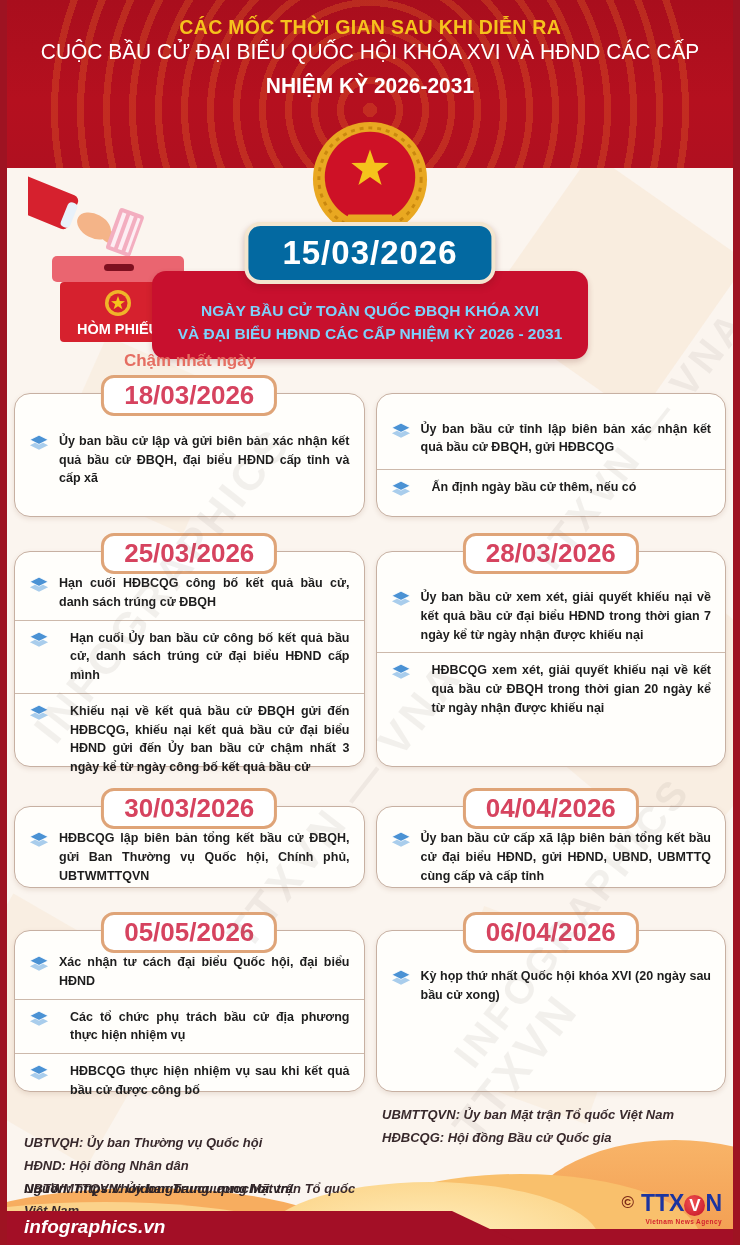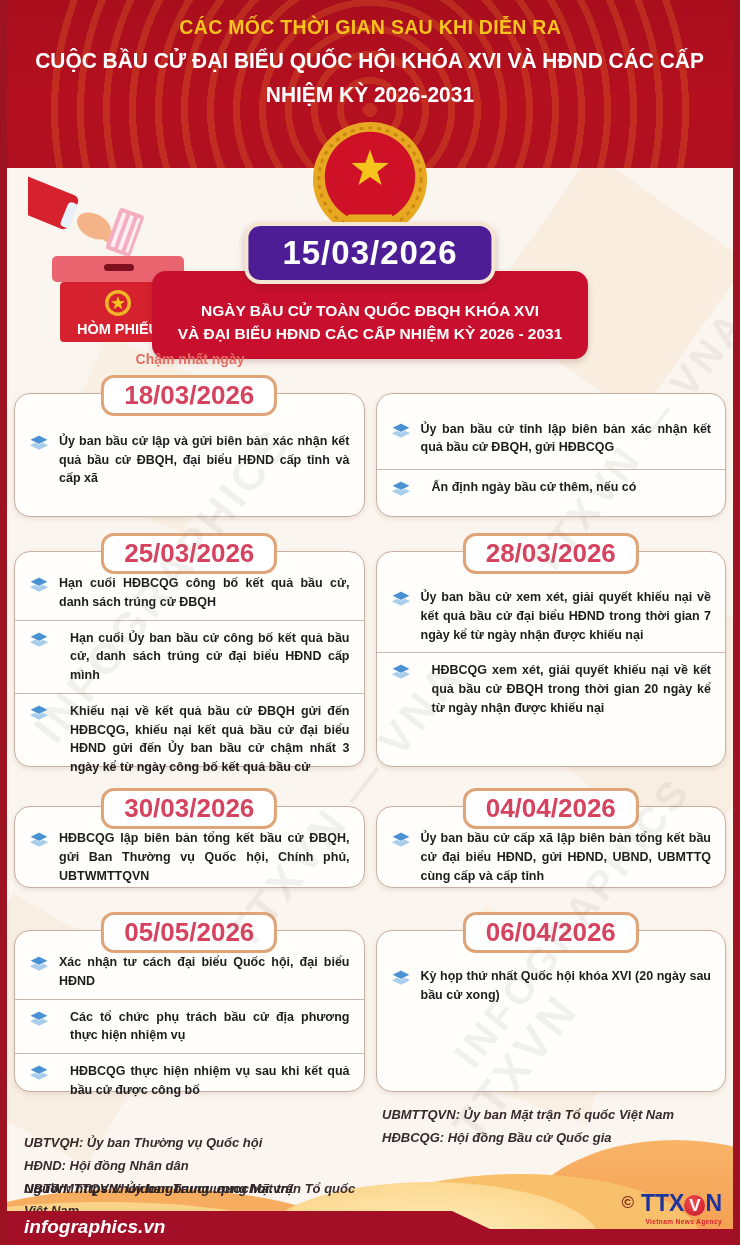--- a/index.html
+++ b/index.html
@@ -10,45 +10,45 @@
   .edge{position:absolute;top:0;bottom:0;width:7px;background:#9e1322;z-index:40;}
   .edge.left{left:0;} .edge.right{right:0;}
 
   
   .header{position:absolute;top:0;left:0;right:0;height:168px;
     background:linear-gradient(180deg,#a90e1d 0%,#b5101f 60%,#b01020 100%);overflow:hidden;z-index:3;}
   .drum{position:absolute;left:50%;top:-210px;transform:translateX(-50%);width:640px;height:640px;border-radius:50%;
     background:repeating-radial-gradient(circle at center,rgba(240,130,40,.55) 0 7px,rgba(181,16,31,0) 7px 26px);opacity:.45;}
   .header-text{position:relative;z-index:2;text-align:center;padding-top:15px;}
   .h-line1{color:#f6c21d;font-size:21px;font-weight:800;letter-spacing:.3px;}
-  .h-line2{color:#ffffff;font-size:22.5px;font-weight:700;margin-top:9px;}
+  .h-line2{color:#ffffff;font-size:22.5px;font-weight:400;}
   .h-line3{color:#ffffff;font-size:22.5px;font-weight:800;margin-top:8px;}
   .cond{display:inline-block;transform:scaleX(.93);white-space:nowrap;}
 
   
   .bgshape{position:absolute;background:#f7e6d2;opacity:.55;z-index:1;}
   .wm{position:absolute;color:#8a7d76;opacity:.10;font-weight:800;white-space:nowrap;z-index:6;pointer-events:none;letter-spacing:4px;}
 
   
   .emblem{position:absolute;left:50%;top:120px;transform:translateX(-50%);z-index:4;}
 
   
   .ballot{position:absolute;left:8px;top:176px;z-index:4;padding-left:20px;}
 
   
   .date-banner{position:absolute;top:222px;left:50%;transform:translateX(-50%);
-    background:#4c1d95;color:#fff;font-size:33px;font-weight:800;letter-spacing:1px;
+    background:#0369a1;color:#fff;font-size:33px;font-weight:800;letter-spacing:1px;
     padding:8px 34px;border-radius:16px;border:4px solid #f4e6d0;box-shadow:0 3px 6px rgba(100,20,20,.25);z-index:6;}
   .subtitle-banner{position:absolute;top:271px;left:50%;transform:translateX(-50%);width:412px;
     background:#c8102e;border-radius:14px;padding:28px 12px 13px 12px;text-align:center;z-index:5;
     box-shadow:0 3px 6px rgba(100,20,20,.2);}
-  .subtitle-banner div{color:#ffffff;font-size:15.5px;font-weight:800;line-height:1.5;}
+  .subtitle-banner div{color:#7dd3fc;font-size:15.5px;font-weight:800;line-height:1.5;}
 
   .deadline-label{position:absolute;top:351px;left:14px;width:352px;text-align:center;
-    color:#e56e62;font-size:14px;font-weight:800;z-index:5;}
+    color:#e56e62;font-size:17px;font-weight:800;z-index:5;}
 
   
   .row{position:absolute;left:14px;right:14px;display:flex;gap:11px;z-index:5;}
   .row1{top:393px;height:124px;}
   .row2{top:551px;height:216px;}
   .row3{top:806px;height:82px;}
   .row4{top:930px;height:162px;}
   .card{flex:1;position:relative;background:#fffefb;border:1.5px solid #c7b0a2;border-radius:16px;
     box-shadow:0 2px 5px rgba(130,85,60,.14);}
   .pill{position:absolute;top:-19px;left:50%;transform:translateX(-50%);background:#fff;

